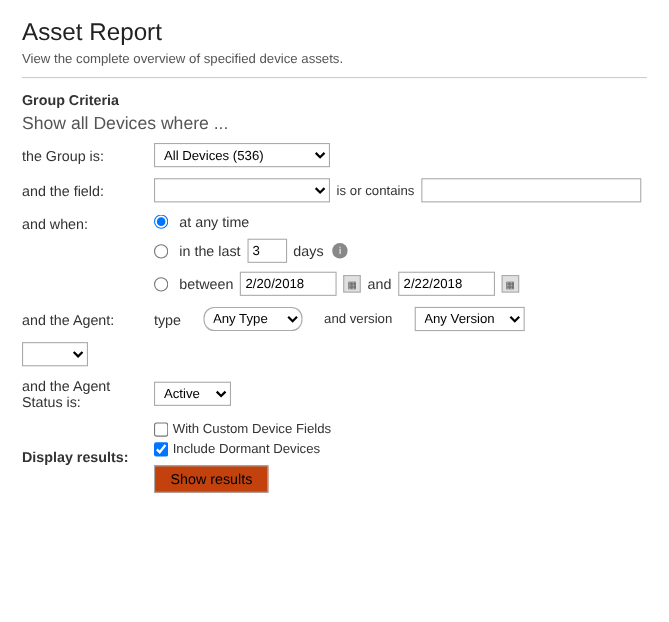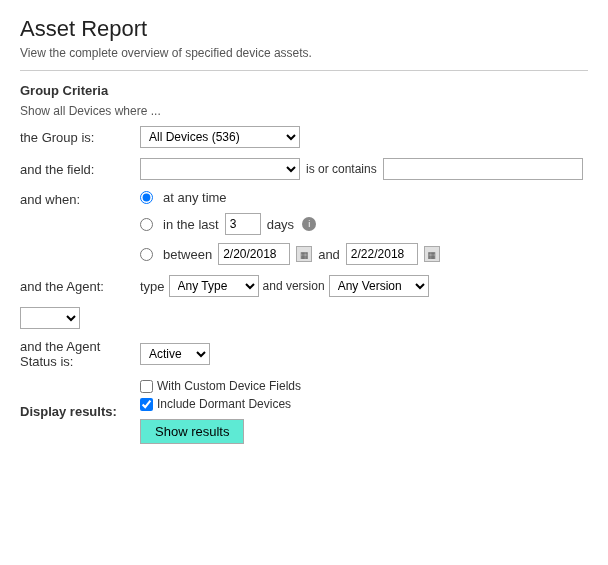--- a/index.html
+++ b/index.html
@@ -27,21 +27,21 @@
       border: none;
       border-top: 1px solid #ccc;
       margin-bottom: 12px;
     }
     .section-title {
       font-weight: bold;
       font-size: 13px;
       margin-bottom: 6px;
     }
     .show-all {
-      font-size: 12px;
+      font-size: 16px;
       color: #555;
       margin-bottom: 8px;
     }
     .form-row {
       display: flex;
       align-items: center;
       margin-bottom: 10px;
       flex-wrap: wrap;
     }
     .form-label {
@@ -88,21 +88,21 @@
     input[type="radio"] {
       margin-right: 4px;
     }
     input[type="checkbox"] {
       margin-right: 4px;
     }
     .days-input {
       width: 36px;
     }
     .date-input {
-      width: 72px;
+      width: 88px;
     }
     .cal-icon {
       display: inline-block;
       width: 16px;
       height: 16px;
       background: #e0e0e0;
       border: 1px solid #aaa;
       cursor: pointer;
       font-size: 9px;
       text-align: center;
@@ -118,44 +118,44 @@
       color: #fff;
       font-size: 9px;
       text-align: center;
       line-height: 14px;
       cursor: default;
       margin-left: 2px;
     }
     .agent-row {
       display: flex;
       align-items: center;
-      gap: 4px;
+      gap: 20px;
     }
     .and-version-label { font-size: 12px; }
     .show-results-btn {
-      background: #5eead4;
+      background: #c2410c;
       border: 1px solid #aaa;
       padding: 4px 14px;
       font-size: 13px;
       cursor: pointer;
       margin-top: 4px;
     }
     .display-results-section {
       margin-top: 4px;
     }
     .checkbox-row {
       display: flex;
       align-items: center;
       margin-bottom: 4px;
       font-size: 12px;
     }
     .most-recent-select { width: 160px; }
     .dept-select { width: 60px; }
     .status-select { width: 70px; }
-    .type-select { width: 90px; }
+    .type-select { width: 90px; border-radius: 10px; }
     .version-select { width: 100px; }
   </style>
 </head>
 <body>
 
 <h1 class="page-title">Asset Report</h1>
 <p class="subtitle">View the complete overview of specified device assets.</p>
 <hr class="divider">
 
 <div class="section-title">Group Criteria</div>

